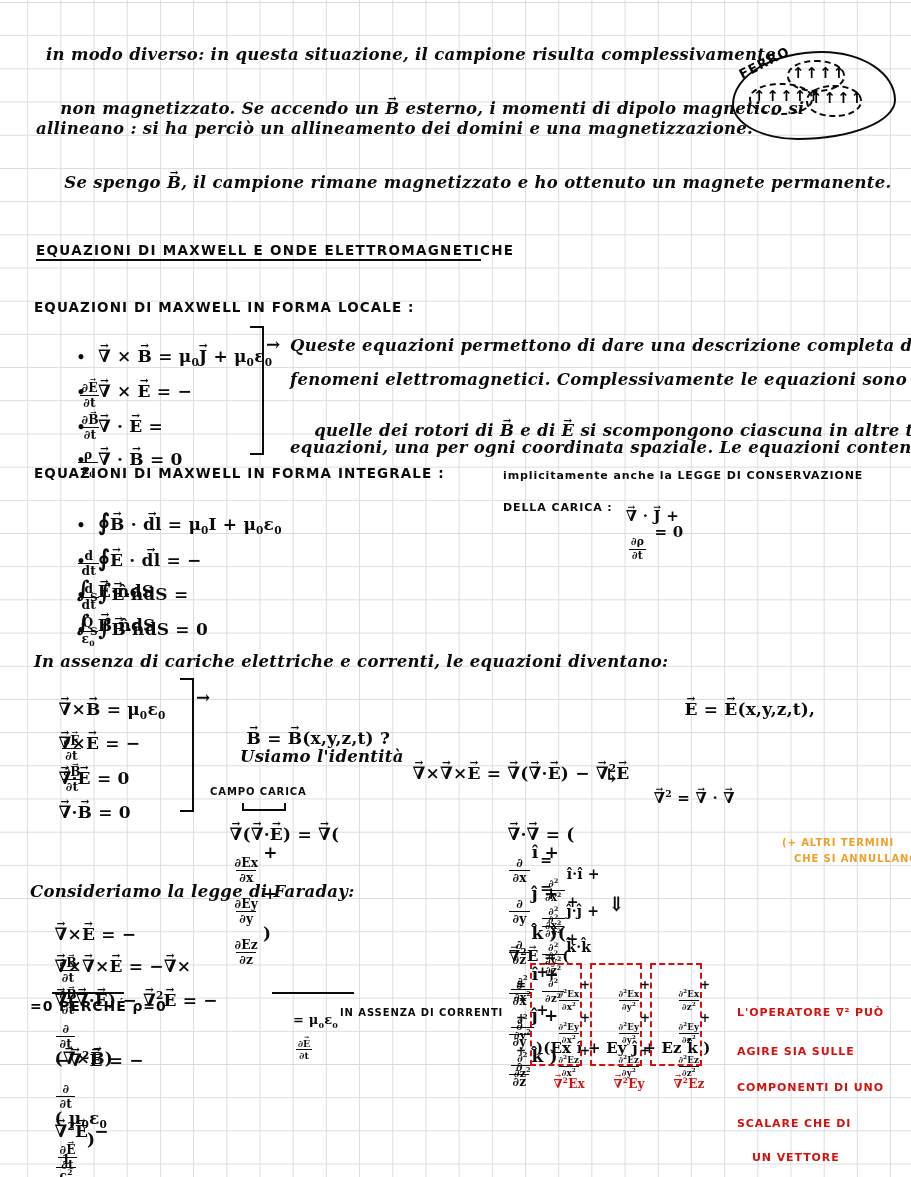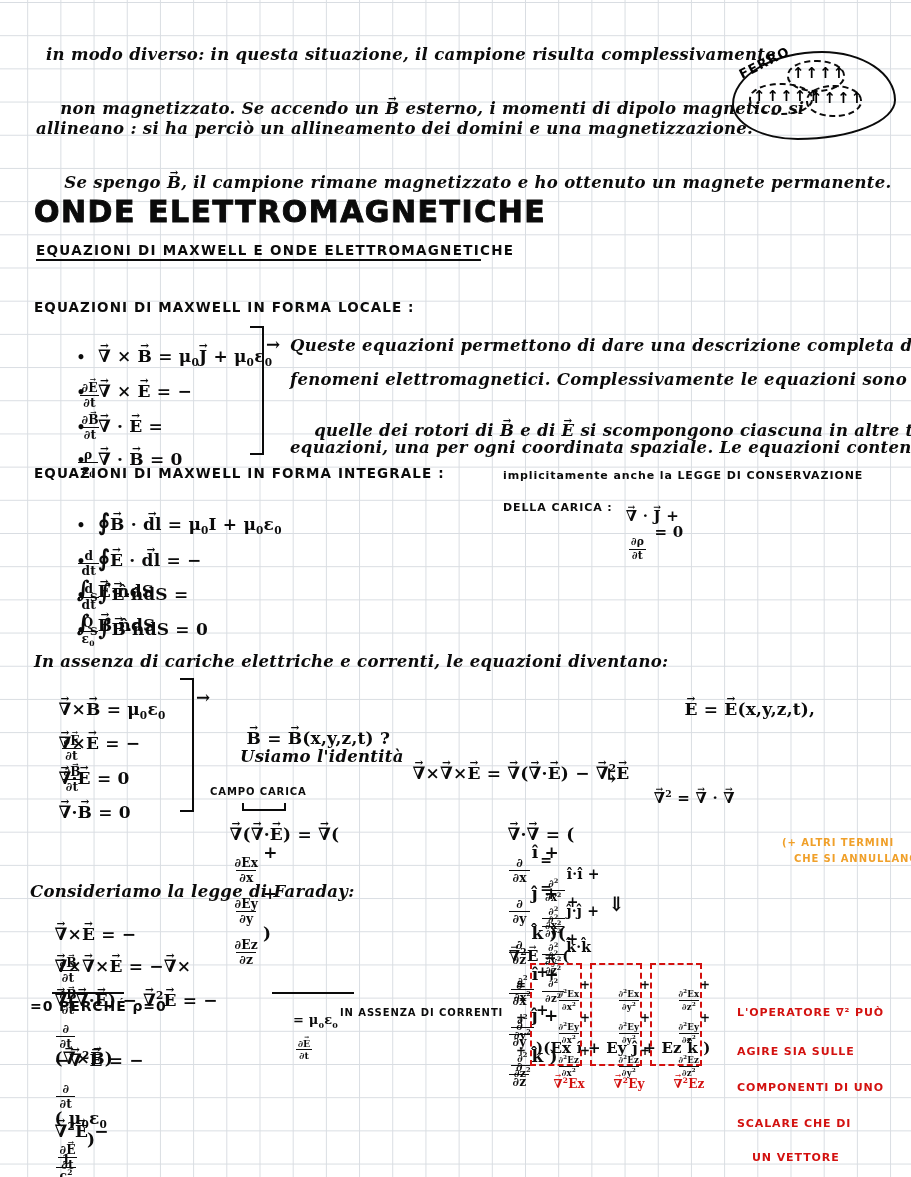--- a/index.html
+++ b/index.html
@@ -135,21 +135,20 @@
 
   <div class="domain" style="left:787px;top:60px;width:54px;height:28px;"></div>
   <div class="arrs" style="left:792px;top:64px;">↑↑↑↑</div>
 
   <div class="domain" style="left:749px;top:83px;width:60px;height:28px;"></div>
   <div class="arrs" style="left:753px;top:87px;">↑↑↑↑↑</div>
 
   <div class="domain" style="left:806px;top:85px;width:52px;height:28px;"></div>
   <div class="arrs" style="left:810px;top:89px;">↑↑↑↑</div>
 
-  <div class="ink title" style="left:34px;top:196px;">ONDE ELETTROMAGNETICHE</div>
   <div class="ink sub ul" style="left:36px;top:243px;width:445px;">EQUAZIONI DI MAXWELL E ONDE ELETTROMAGNETICHE</div>
 
   <div class="ink caps" style="left:34px;top:300px;">EQUAZIONI DI MAXWELL IN FORMA LOCALE :</div>
 
   <div class="ink math" style="left:52px;top:330px;">
     <span class="bullet">•</span>&nbsp; <span class="vec">∇</span> × <span class="vec">B</span> = μ<sub class="s">0</sub><span class="vec">J</span> + μ<sub class="s">0</sub>ε<sub class="s">0</sub>
     <span class="fr"><span class="n">∂<span class="vec">E</span></span><span class="d">∂t</span></span>
   </div>
   <div class="ink math" style="left:52px;top:365px;">
     <span class="bullet">•</span>&nbsp; <span class="vec">∇</span> × <span class="vec">E</span> = −

